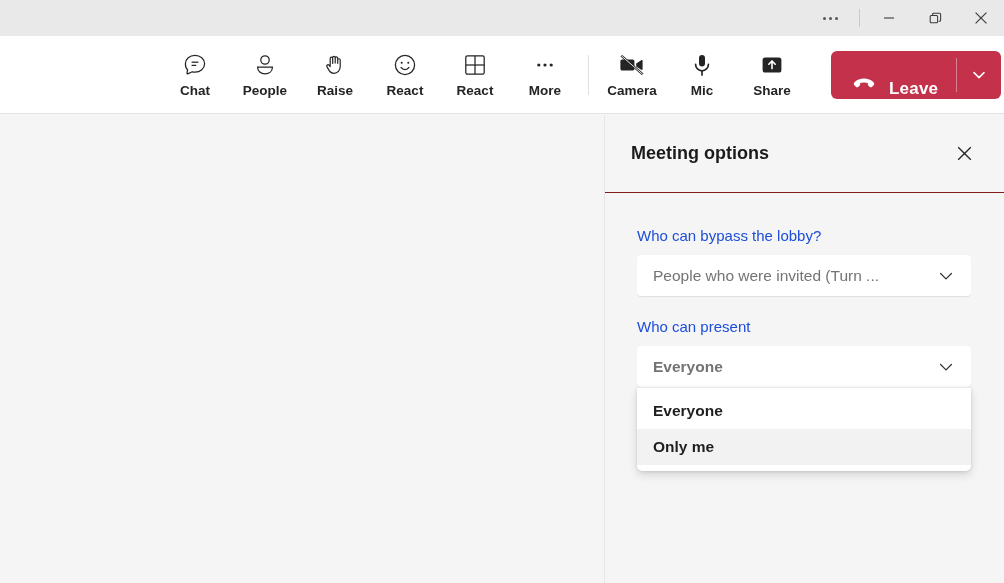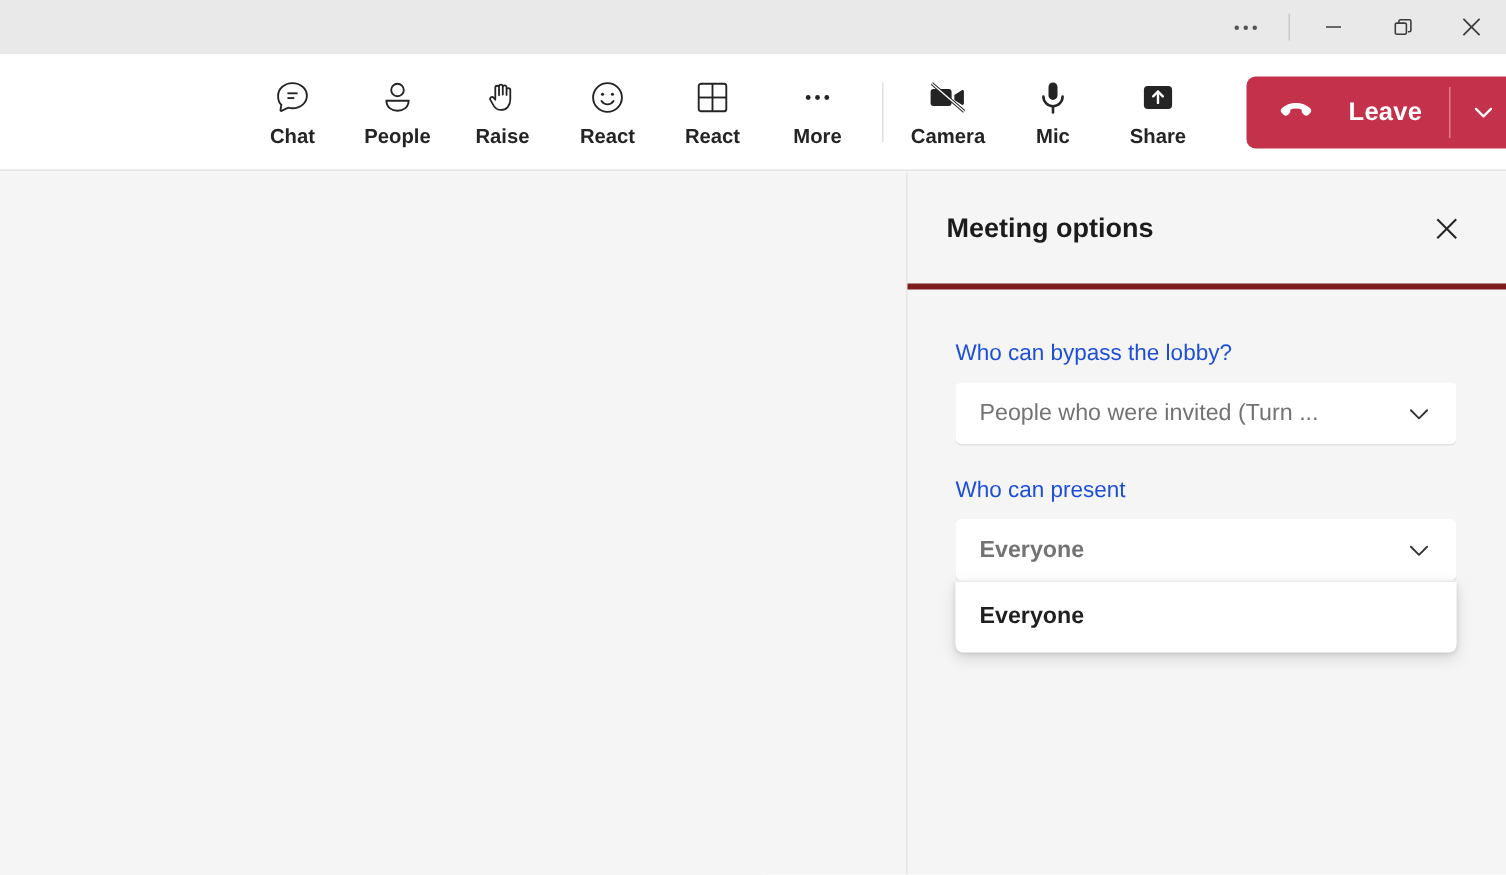--- a/index.html
+++ b/index.html
@@ -64,21 +64,21 @@
 
   .leave {
     margin-left: 24px;
     height: 48px;
     background: #c4314b;
     border-radius: 6px;
     display: flex; align-items: center;
     color: #fff;
   }
   .leave-main {
-    display: flex; align-items: center; gap: 22px;
+    display: flex; align-items: flex-end; gap: 12px;
     padding: 0 18px 0 20px; height: 48px;
   }
   .leave-label { font-size: 17px; font-weight: bold; letter-spacing: .2px; }
   .leave-div { width: 1px; height: 34px; background: rgba(255,255,255,.38); }
   .leave-caret {
     width: 44px; height: 48px;
     display: flex; align-items: center; justify-content: center;
   }
 
   
@@ -92,21 +92,21 @@
   .panel {
     position: absolute; top: 115px; left: 604px;
     width: 400px; height: 468px;
     background: #f5f5f5;
     border-left: 1px solid #e6e6e6;
   }
   .panel-header {
     height: 78px;
     display: flex; align-items: center; justify-content: space-between;
     padding: 0 24px 0 26px;
-    border-bottom: 4px solid #7f1d1d;
+    border-bottom: 1px solid #7f1d1d;
   }
   .panel-title {
     font-size: 18px; font-weight: bold; color: #1b1b1b;
   }
   .panel-close {
     width: 32px; height: 32px;
     display: flex; align-items: center; justify-content: center;
     color: #242424;
     border-radius: 4px;
   }
@@ -345,19 +345,22 @@
             <svg width="18" height="18" viewBox="0 0 18 18">
               <path d="M3.6 6.5 9 11.9 14.4 6.5" fill="none" stroke="#333" stroke-width="1.25" stroke-linecap="round" stroke-linejoin="round"></path>
             </svg>
           </span>
         </div>
         <div class="dropdown">
           <div class="dd-top-sep"></div>
           <div class="dd-item">
             <span>Everyone</span>
           </div>
+          <div class="dd-item hover">
+            <span>Only me</span>
+          </div>
         </div>
       </div>
 
     </div>
   </div>
 
 </div>
 
 </body></html>

